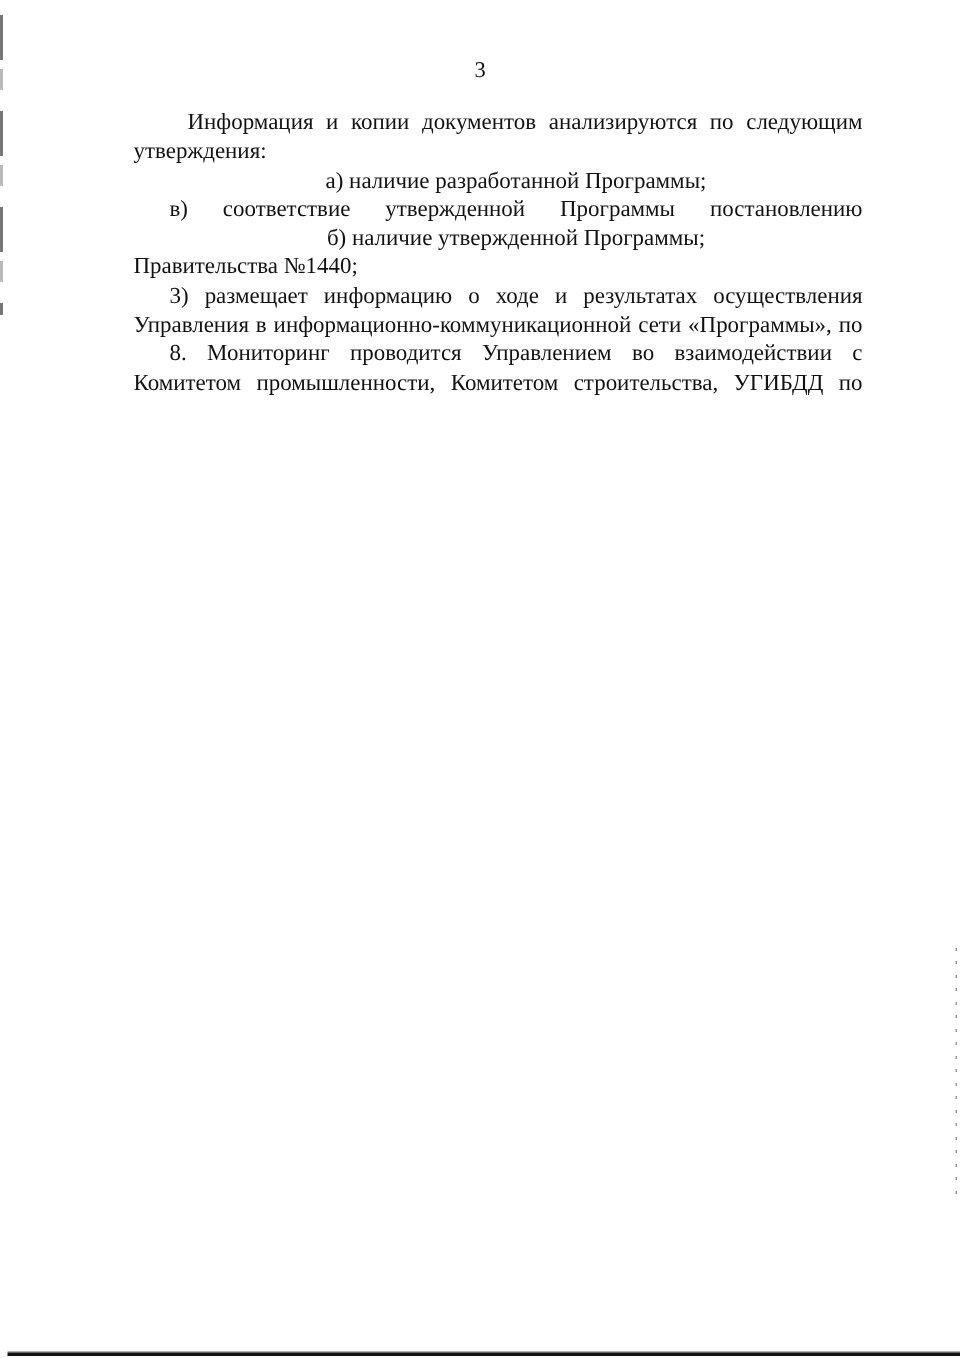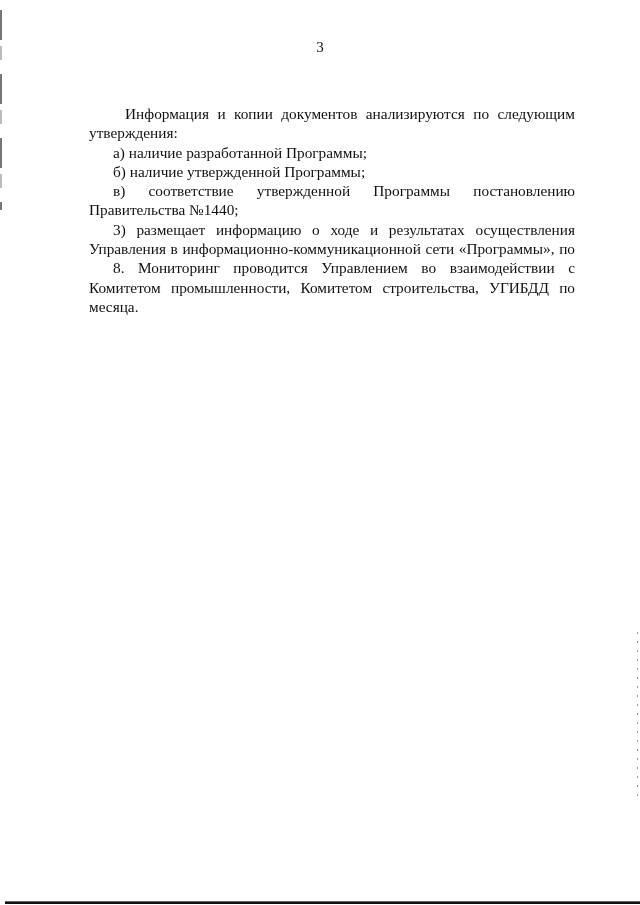--- a/index.html
+++ b/index.html
@@ -10,22 +10,22 @@
     .page-number {
       position: absolute; top: 38px; left: 0; width: 640px; text-align: center;
       font-size: 15px; line-height: 18px;
     }
     .body-text {
       position: absolute; top: 72px; left: 89px; width: 486px;
       font-size: 15.3px; line-height: 19.3px;
     }
     .line { display: block; white-space: nowrap; height: 19.3px; }
     .justify { text-align: justify; text-align-last: justify; white-space: normal; }
-    .indent { padding-left: 36px; margin-top: 32px; }
-    .indent-sm { padding-left: 24px; }
+    .indent { padding-left: 36px; }
+    .indent-sm { padding-left: 24px; text-align: center; }
     .scan-edge-left {
       position: absolute; left: 0; top: 10px; width: 2px; height: 200px;
       background: repeating-linear-gradient(to bottom, #555 0 30px, transparent 30px 36px, #aaa 36px 50px, transparent 50px 64px);
       opacity: 0.8;
     }
     .scan-edge-right {
       position: absolute; right: 2px; top: 632px; width: 1px; height: 170px;
       background: repeating-linear-gradient(to bottom, #999 0 2px, transparent 2px 9px);
     }
     .scan-edge-bottom {
@@ -39,21 +39,20 @@
 <div class="scan-edge-left"></div>
 <div class="scan-edge-right"></div>
 <div class="scan-edge-bottom"></div>
 
 <div class="page-number">3</div>
 
 <div class="body-text">
   <span class="line indent justify">Информация и копии документов анализируются по следующим</span>
   <span class="line">утверждения:</span>
   <span class="line indent-sm">а) наличие разработанной Программы;</span>
+  <span class="line indent-sm justify">в) соответствие утвержденной Программы постановлению</span>
   <span class="line indent-sm">б) наличие утвержденной Программы;</span>
-  <span class="line indent-sm justify">в) соответствие утвержденной Программы постановлению</span>
   <span class="line">Правительства №1440;</span>
   <span class="line indent-sm justify">3) размещает информацию о ходе и результатах осуществления</span>
   <span class="line justify">Управления в информационно-коммуникационной сети «Программы», по</span>
   <span class="line indent-sm justify">8. Мониторинг проводится Управлением во взаимодействии с</span>
   <span class="line justify">Комитетом промышленности, Комитетом строительства, УГИБДД по</span>
-  <span class="line">месяца.</span>
 </div>
 
 </body></html>

